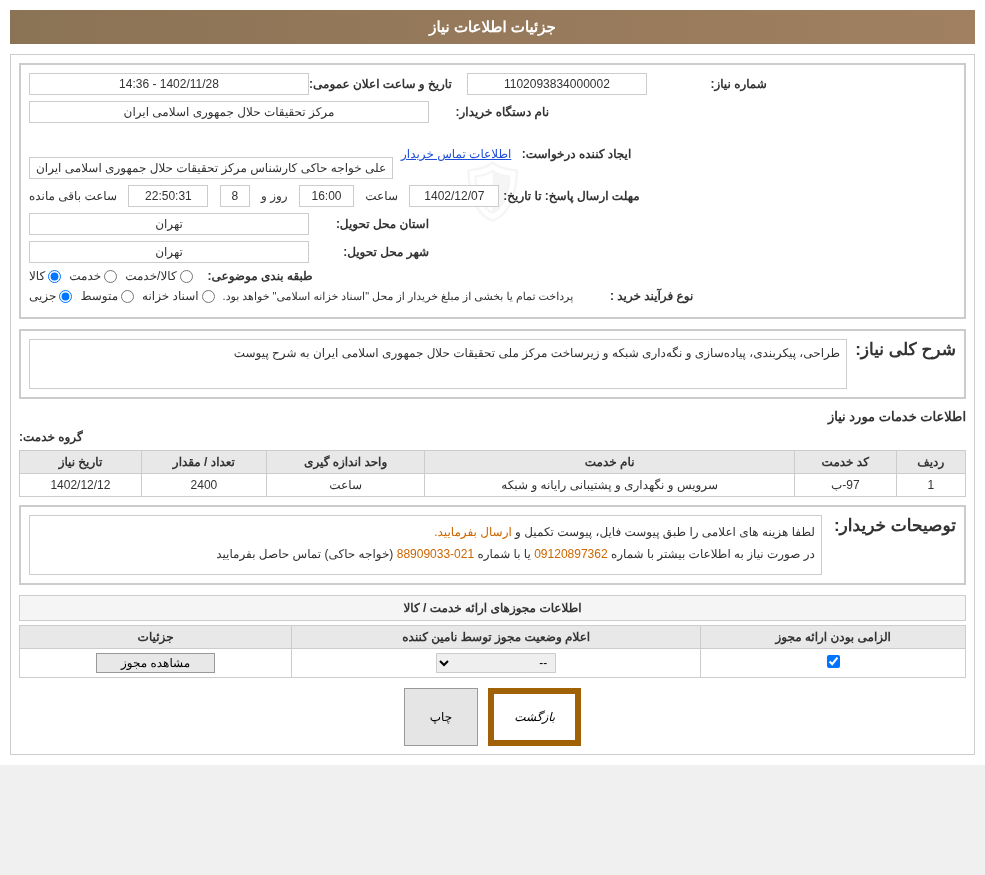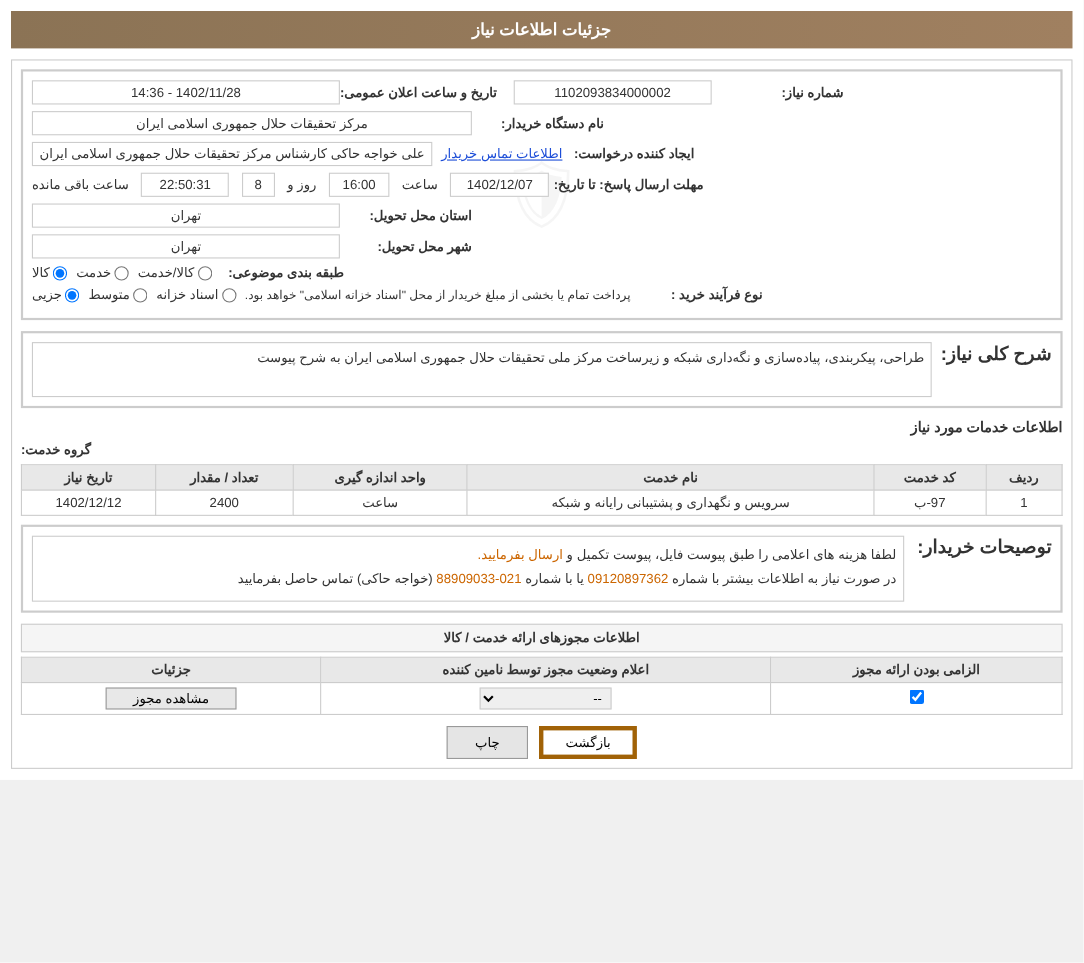--- a/index.html
+++ b/index.html
@@ -174,24 +174,25 @@
     }
     .btn-print {
       background: #e5e5e5;
       border: 1px solid #999;
       padding: 4px 25px;
       cursor: pointer;
       font-size: 12px;
     }
     .btn-back {
       background: #fff;
-      border: 4px solid #a16207;
-      padding: 4px 20px;
+      border: 6px solid #a16207;
+      padding: 16px 20px;
       cursor: pointer;
       font-size: 12px;
+      font-style: italic;
     }
     .watermark {
       position: relative;
     }
     .logo-overlay {
       position: absolute;
       top: 50%;
       left: 50%;
       transform: translate(-50%, -50%);
       opacity: 0.08;
@@ -241,21 +242,21 @@
 
         <div class="form-row">
           <span class="label">نام دستگاه خریدار:</span>
           <div class="value-box full">مرکز تحقیقات حلال جمهوری اسلامی ایران</div>
         </div>
 
         <div class="form-row">
           <span class="label">ایجاد کننده درخواست:</span>
           <div style="display:flex; align-items:center; gap:8px;">
             <span class="blue-link">اطلاعات تماس خریدار</span>
-            <div class="value-box" style="min-width:350px;">علی خواجه حاکی کارشناس مرکز تحقیقات حلال جمهوری اسلامی ایران</div>
+            <div class="value-box" style="min-width:350px;margin-top:28px;">علی خواجه حاکی کارشناس مرکز تحقیقات حلال جمهوری اسلامی ایران</div>
           </div>
         </div>
 
         <div class="deadline-row">
           <span class="label">مهلت ارسال پاسخ: تا تاریخ:</span>
           <div class="dt-box" style="min-width:90px;">1402/12/07</div>
           &nbsp;
           <span>ساعت</span>
           &nbsp;
           <div class="dt-box" style="min-width:55px;">16:00</div>

